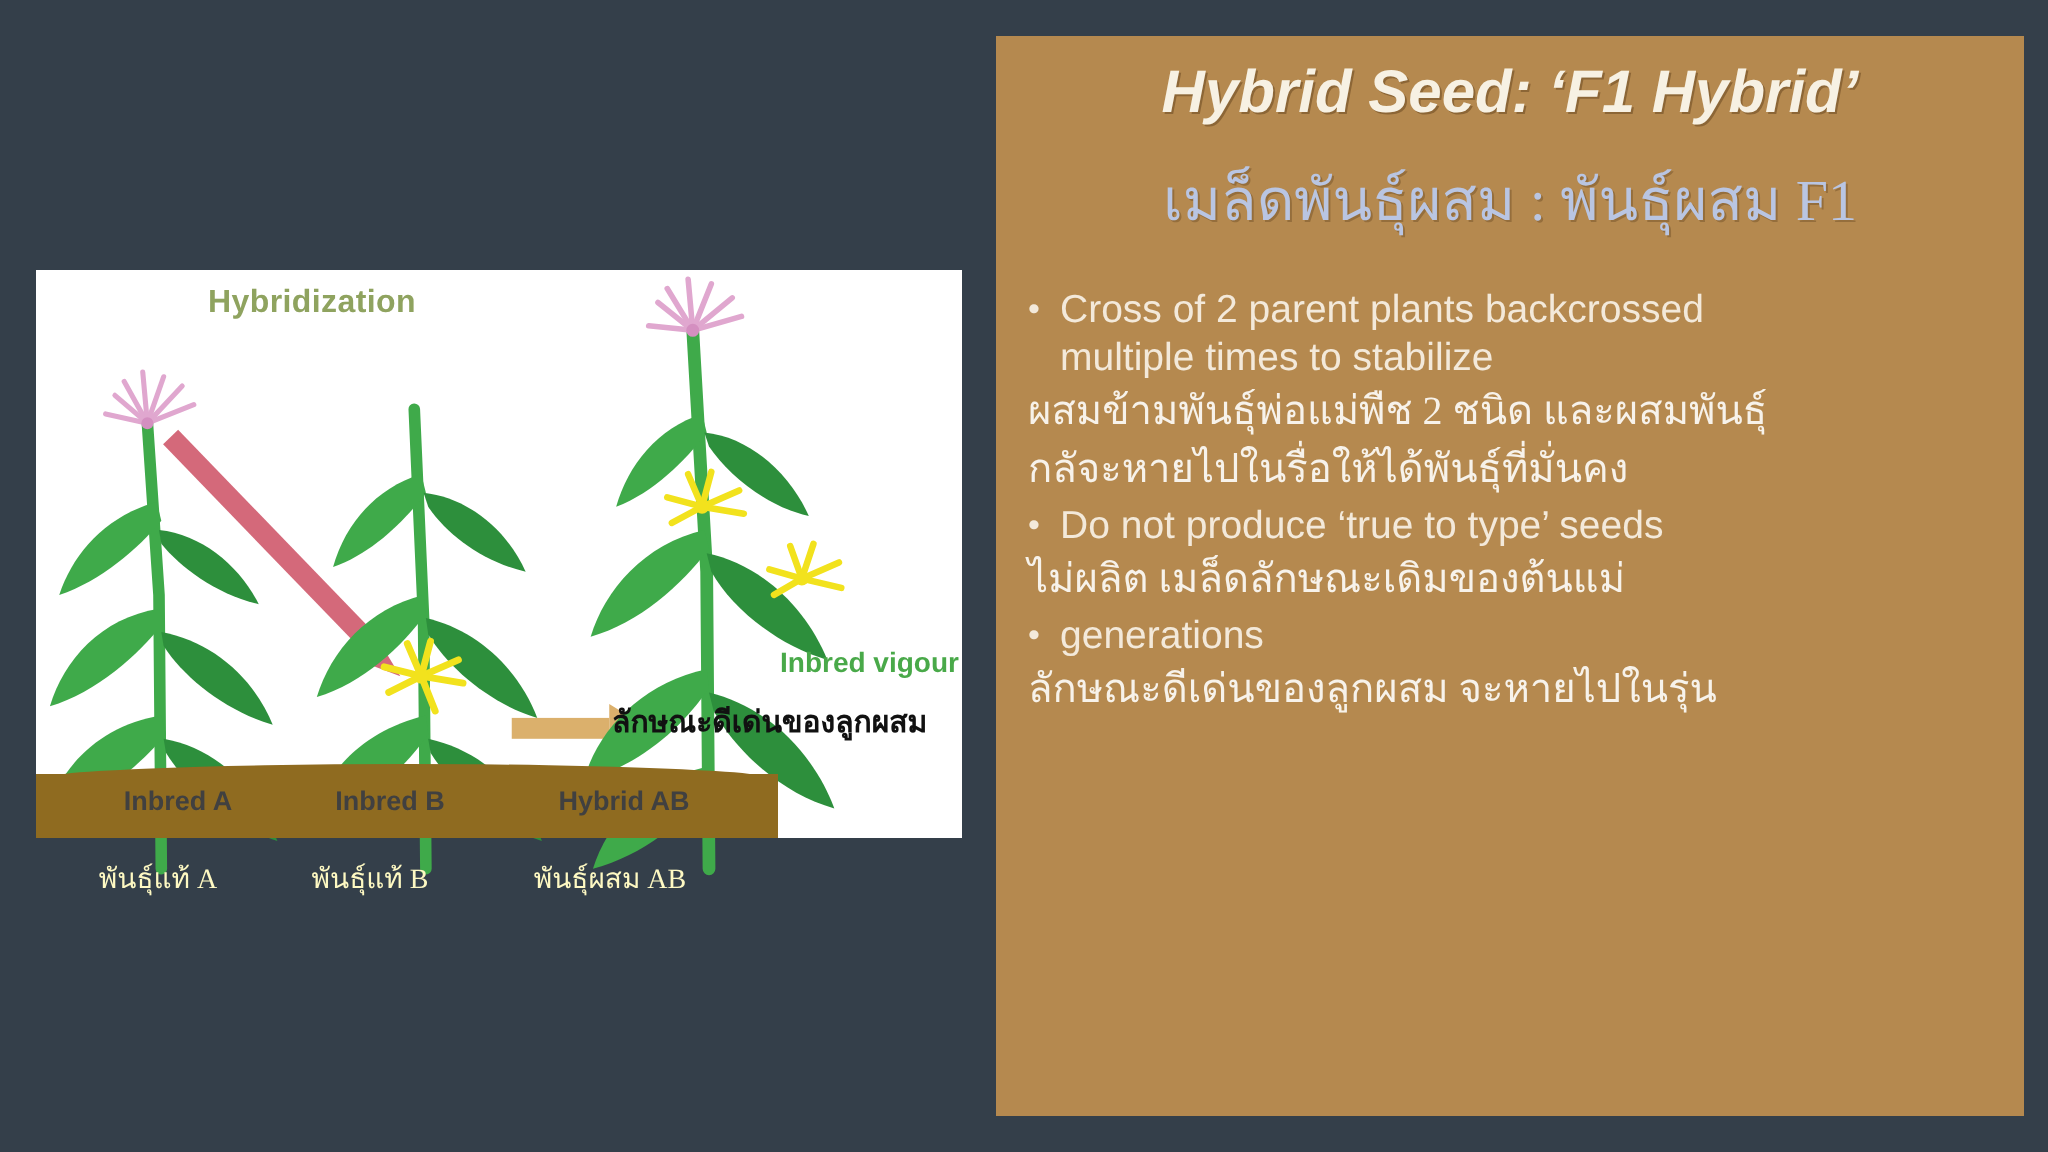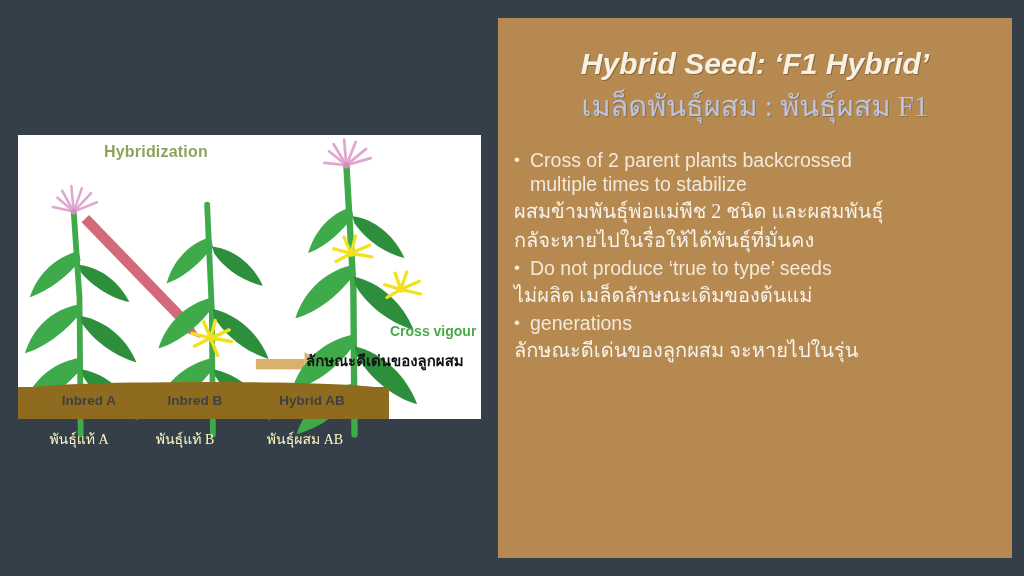--- a/index.html
+++ b/index.html
@@ -56,36 +56,36 @@
   }
   .under-caption.a{left:24px;width:110px;}
   .under-caption.b{left:130px;width:110px;}
   .under-caption.c{left:240px;width:130px;}
 
   
   #slide-panel{
     position:absolute;left:498px;top:18px;width:514px;height:540px;
     background:#b5894f;
     box-sizing:border-box;
-    padding:27px 16px 0 16px;
+    padding:10px 16px 0 16px;
   }
   .title-en{
     font-size:30px;font-style:italic;font-weight:bold;
     color:#f7f1e3;text-align:center;line-height:1.12;
     text-shadow:1px 1px 0 rgba(90,60,25,.45);
     white-space:nowrap;
     margin-top:2px;
   }
   .title-th{
     font-size:29px;font-weight:normal;
     color:#b9c5e2;text-align:center;line-height:1.2;
     font-family:"Liberation Serif","DejaVu Serif",serif;
     text-shadow:1px 1px 0 rgba(90,60,25,.35);
     white-space:nowrap;
-    margin-top:8px;
+    margin-top:20px;
   }
   #bullet-list{margin-top:26px;}
   .bullet-block{margin-bottom:2px;}
   .bullet-row{
     display:flex;align-items:flex-start;
     color:#f3e9da;font-size:19.5px;line-height:1.22;
     font-weight:300;
   }
   .bullet-dot{
     width:16px;flex:0 0 16px;text-align:left;
@@ -200,21 +200,21 @@
         <path d="M330 133 L335 118"></path>
           <path d="M330 133 L346 126"></path>
           <path d="M330 133 L347 137"></path>
       </g>
       <circle cx="330" cy="133" r="3" fill="#f2e21d"></circle>
     </g>
   </svg>
 
   <div class="diag-title">Hybridization</div>
 
-  <div class="vigour-en">Cross vigour</div>
+  <div class="vigour-en">Inbred vigour</div>
   <div class="vigour-th">ลักษณะดีเด่นของลูกผสม</div>
 
   <div id="soil">
       <div class="soil-top"></div>
     </div>
   <div class="soil-label a">Inbred A</div>
   <div class="soil-label b">Inbred B</div>
   <div class="soil-label c">Hybrid AB</div>
 </div>
 

